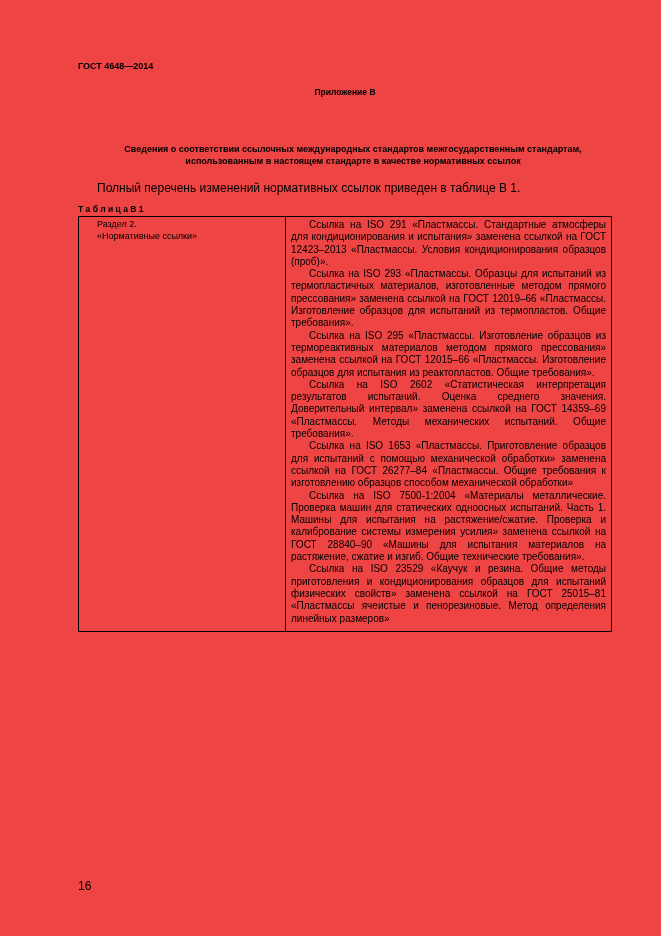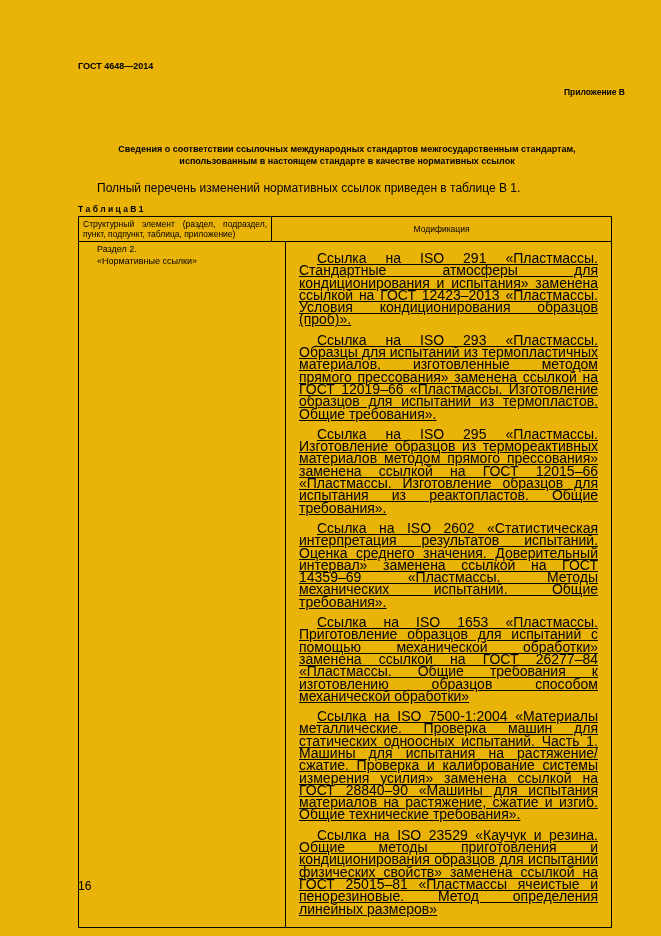--- a/index.html
+++ b/index.html
@@ -5,34 +5,34 @@
   * { margin: 0; padding: 0; box-sizing: border-box; }
   html, body { background: #ffffff; }
   body {
     width: 661px; height: 936px;
     font-family: "Liberation Sans", sans-serif;
     color: #000;
   }
   .page {
     position: relative;
     width: 661px; height: 936px;
-    background: #eab308;
+    background: #ef4444;
     overflow: hidden;
   }
   .doc-number {
     position: absolute; left: 78px; top: 61px;
     font-size: 9px; font-weight: bold;
   }
   .appendix-block {
-    position: absolute; top: 87px; left: 91px; width: 534px;
-    text-align: right; font-weight: bold;
+    position: absolute; top: 87px; left: 78px; width: 534px;
+    text-align: center; font-weight: bold;
     font-size: 8.5px; line-height: 11px;
   }
   .heading {
-    position: absolute; top: 143px; left: 80px; width: 534px;
+    position: absolute; top: 143px; left: 86px; width: 534px;
     text-align: center; font-weight: bold;
     font-size: 9px; line-height: 12px;
   }
   .intro {
     position: absolute; top: 183px; left: 78px; width: 534px;
     font-size: 12px; line-height: 11px; text-indent: 19px;
   }
   .table-label {
     position: absolute; top: 204px; left: 78px;
     font-size: 8.5px;
@@ -53,24 +53,23 @@
     font-size: 8.5px; line-height: 10px;
     text-align: justify;
   }
   .head-c2 {
     display: flex; align-items: center; justify-content: center;
     font-size: 8.5px; text-align: center;
   }
   .body-c1 { font-size: 9px; line-height: 11.5px; margin-left: 14px; }
   .body-c2 { padding: 2px 5px 4px 5px; }
   .mod-p {
-    font-size: 14px; line-height: 12.3px;
+    font-size: 10px; line-height: 12.3px;
     text-align: justify; text-indent: 18px;
-    margin: 8px;
-    text-decoration: underline;
+    margin: 0;
   }
   .page-number {
     position: absolute; left: 78px; top: 879px;
     font-size: 12px;
   }
 </style>
 </head>
 <body>
 
 <div class="page">
@@ -81,24 +80,20 @@
     <div>Приложение В</div>
   </div>
 
   <div class="heading">Сведения о соответствии ссылочных международных стандартов межгосударственным стандартам, использованным в настоящем стандарте в качестве нормативных ссылок</div>
 
   <div class="intro">Полный перечень изменений нормативных ссылок приведен в таблице В 1.</div>
 
   <div class="table-label">Т а б л и ц а  В 1</div>
 
   <div class="gtable">
-    <div class="g-row head">
-      <div class="g-cell c1 head-c1">Структурный элемент (раздел, подраздел, пункт, подпункт, таблица, приложение)</div>
-      <div class="g-cell c2 head-c2">Модификация</div>
-    </div>
     <div class="g-row body">
       <div class="g-cell c1 body-c1">
         <div>Раздел 2.</div>
         <div>«Нормативные ссылки»</div>
       </div>
       <div class="g-cell c2 body-c2">
           <p class="mod-p">Ссылка на ISO 291 «Пластмассы. Стандартные атмосферы для кондиционирования и испытания» заменена ссылкой на ГОСТ 12423–2013 «Пластмассы. Условия кондиционирования образцов (проб)».</p>
           <p class="mod-p">Ссылка на ISO 293 «Пластмассы. Образцы для испытаний из термопластичных материалов, изготовленные методом прямого прессования» заменена ссылкой на ГОСТ 12019–66 «Пластмассы. Изготовление образцов для испытаний из термопластов. Общие требования».</p>
           <p class="mod-p">Ссылка на ISO 295 «Пластмассы. Изготовление образцов из термореактивных материалов методом прямого прессования» заменена ссылкой на ГОСТ 12015–66 «Пластмассы. Изготовление образцов для испытания из реактопластов. Общие требования».</p>
           <p class="mod-p">Ссылка на ISO 2602 «Статистическая интерпретация результатов испытаний. Оценка среднего значения. Доверительный интервал» заменена ссылкой на ГОСТ 14359–69 «Пластмассы. Методы механических испытаний. Общие требования».</p>

